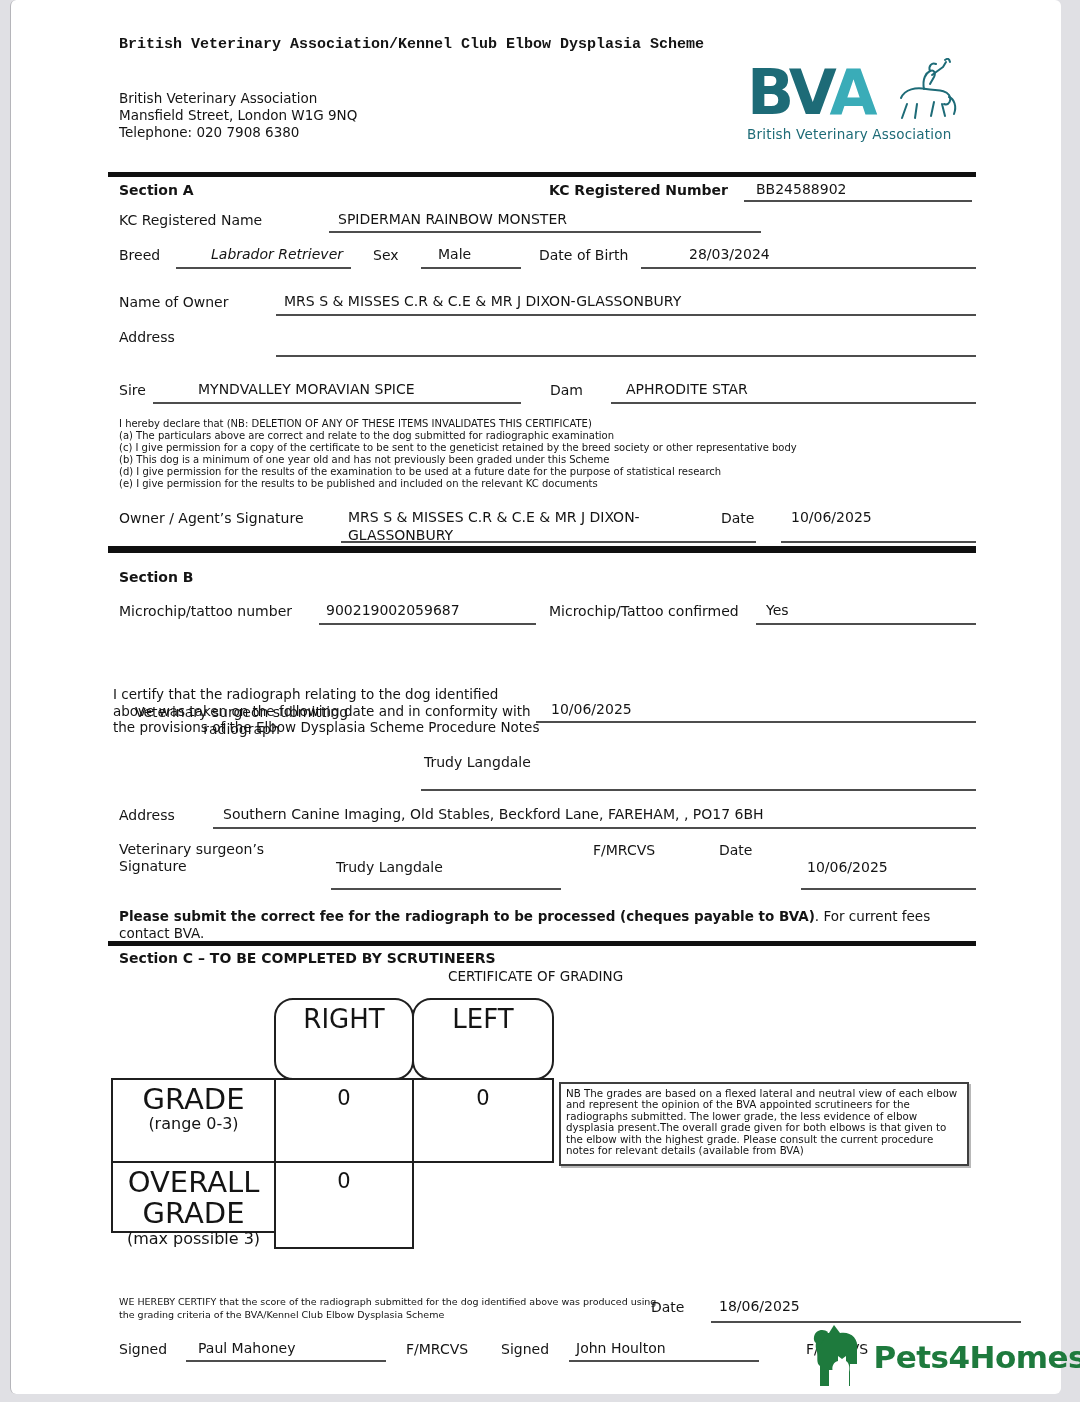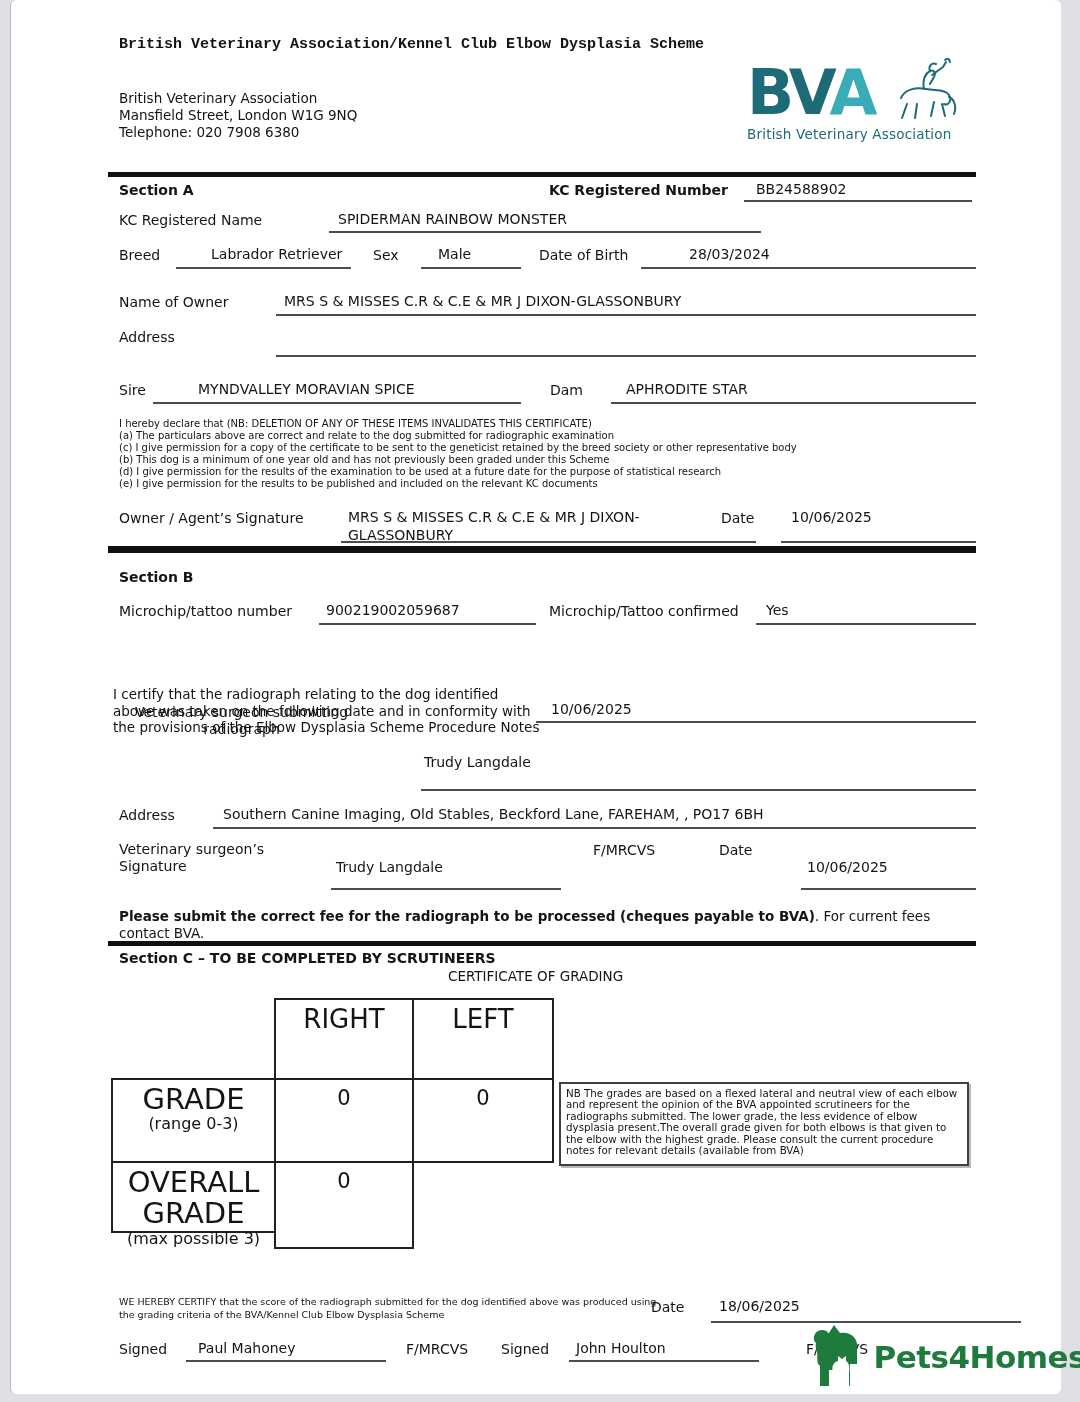--- a/index.html
+++ b/index.html
@@ -17,21 +17,21 @@
     border-radius:6px;
   }
   .sheet{position:absolute;left:-10px;top:0;width:1080px;height:1402px;}
   .abs{position:absolute;white-space:nowrap;font-size:14px;line-height:1.2;}
   .wrap{white-space:normal;}
   .b{font-weight:bold;}
   .ul{position:absolute;border-bottom:2px solid #4d4d4d;height:0;}
   .divider{position:absolute;left:107px;width:868px;background:#101010;}
   .small{font-size:10px;line-height:12px;}
   .cell{position:absolute;border:2px solid #1f1f1f;box-sizing:border-box;text-align:center;background:#fff;}
-  .cell-head{font-size:26px;padding-top:4px;}
+  .cell-head{font-size:26px;padding-top:4px;border-radius:19px;}
   .cell-zero{font-size:21px;padding-top:6px;}
   .cell-label-big{font-size:29px;line-height:1.08;padding-top:4px;}
   .cell-label-sub{font-size:16px;line-height:1.1;}
   .nb-box{
     position:absolute;border:2px solid #3f3f3f;box-sizing:border-box;
     box-shadow:2px 2px 0 rgba(0,0,0,0.28);
     font-size:10.3px;line-height:11.4px;padding:4px 5px;white-space:normal;
     background:#fff;
   }
   .teal-dark{color:#1d6b77;}
@@ -74,21 +74,21 @@
   <div class="abs b" style="left:118px;top:182px;">Section A</div>
   <div class="abs b" style="left:548px;top:182px;">KC Registered Number</div>
   <div class="abs" style="left:755px;top:181px;">BB24588902</div>
   <div class="ul" style="left:743px;top:200px;width:228px;"></div>
 
   <div class="abs" style="left:118px;top:212px;">KC Registered Name</div>
   <div class="abs" style="left:337px;top:211px;">SPIDERMAN RAINBOW MONSTER</div>
   <div class="ul" style="left:328px;top:231px;width:432px;"></div>
 
   <div class="abs" style="left:118px;top:247px;">Breed</div>
-  <div class="abs" style="left:210px;top:246px;">Labrador Retriever</div>
+  <div class="abs" style="left:210px;top:246px;font-style:italic;">Labrador Retriever</div>
   <div class="ul" style="left:175px;top:267px;width:175px;"></div>
   <div class="abs" style="left:372px;top:247px;">Sex</div>
   <div class="abs" style="left:437px;top:246px;">Male</div>
   <div class="ul" style="left:420px;top:267px;width:100px;"></div>
   <div class="abs" style="left:538px;top:247px;">Date of Birth</div>
   <div class="abs" style="left:688px;top:246px;">28/03/2024</div>
   <div class="ul" style="left:640px;top:267px;width:335px;"></div>
 
   <div class="abs" style="left:118px;top:294px;">Name of Owner</div>
   <div class="abs" style="left:283px;top:293px;">MRS S &amp; MISSES C.R &amp; C.E &amp; MR J DIXON-GLASSONBURY</div>

